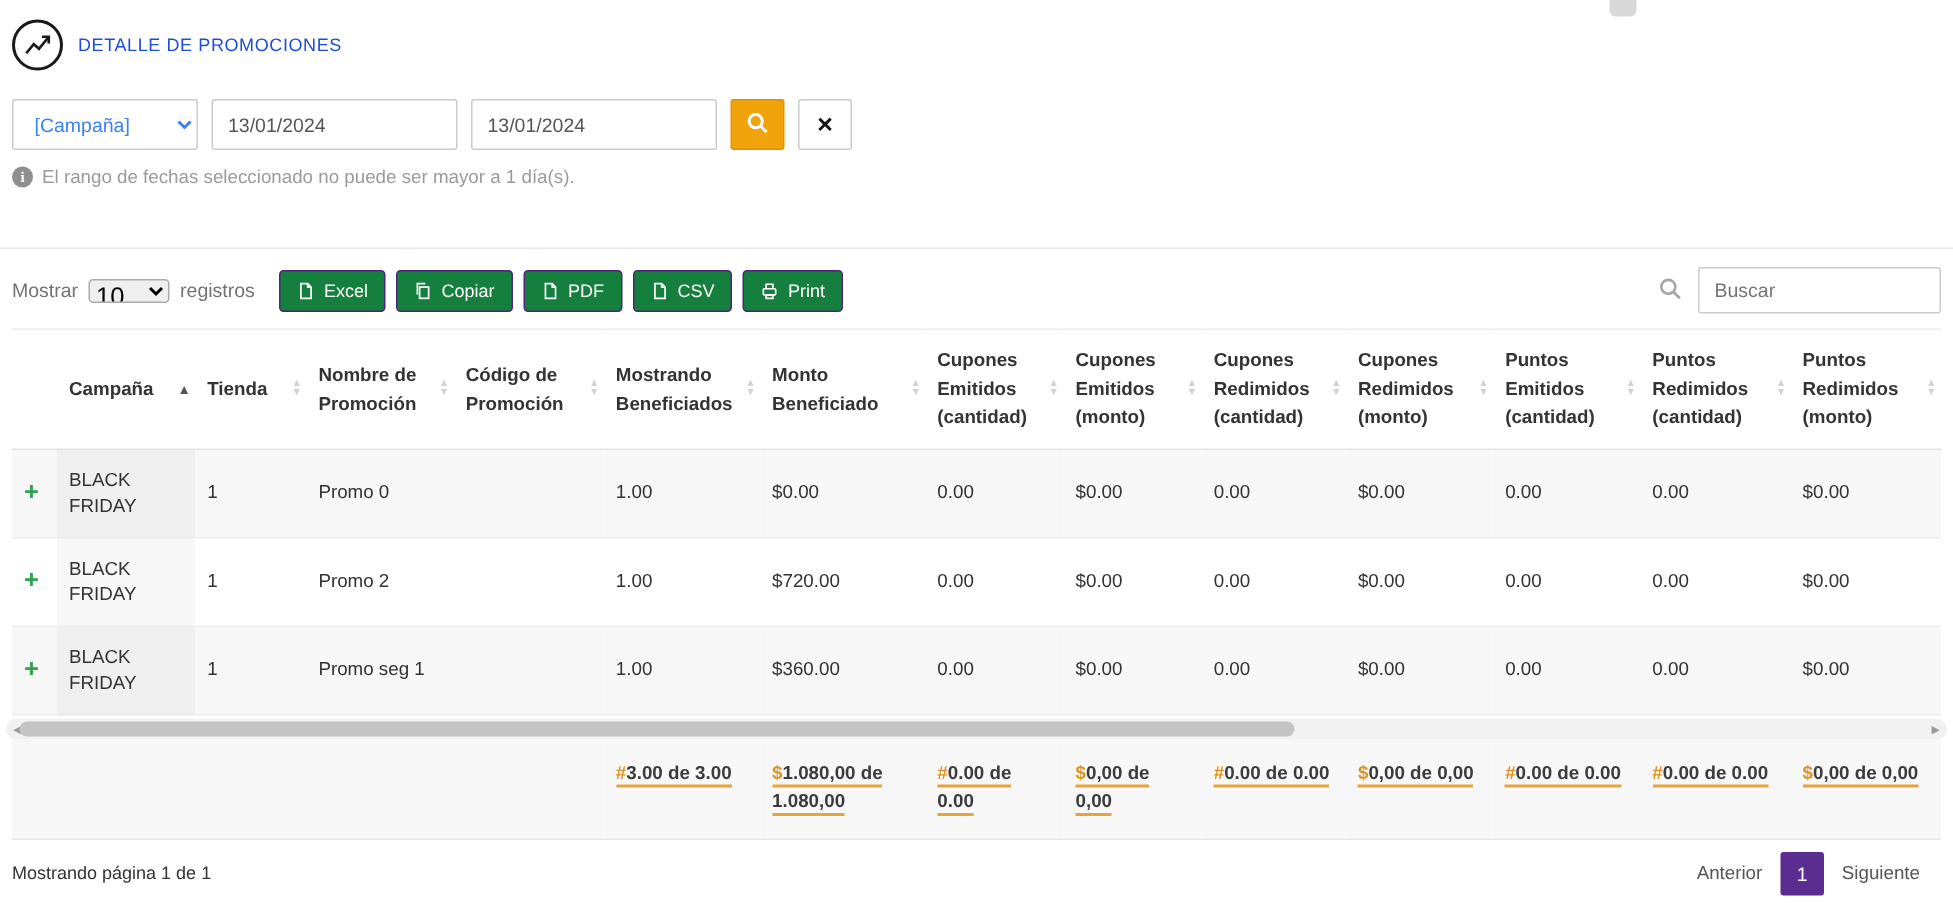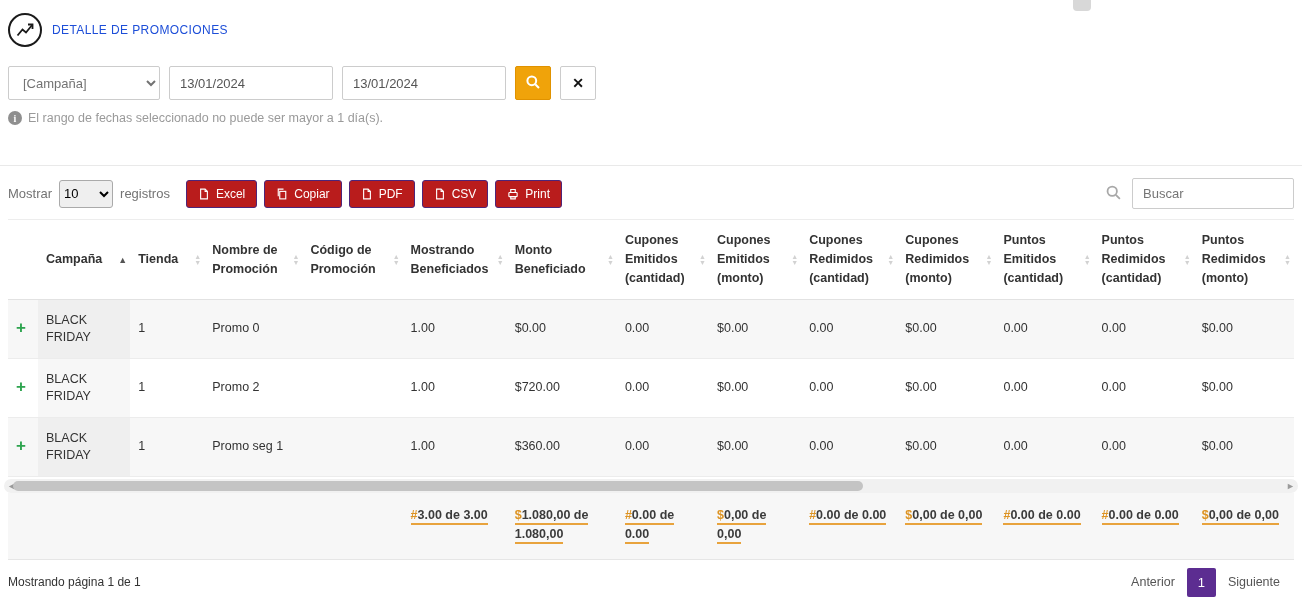--- a/index.html
+++ b/index.html
@@ -19,43 +19,43 @@
   .icon-circle { width:34px; height:34px; border:2px solid #1a1a1a; border-radius:50%;
     display:flex; align-items:center; justify-content:center; flex:0 0 auto; }
   .page-title { font-size:12px; letter-spacing:.4px; color:#1d4ed8; }
 
   
   .filters { display:flex; align-items:center; gap:9px; margin:13px 8px 0; }
   .filters select, .filters input[type=text] {
     height:34px; border:1px solid #ccc; border-radius:2px; padding:0 10px;
     font-family:"Liberation Sans", sans-serif; font-size:13px; color:#555; background:#fff;
   }
-  .filters select { width:152px; color:#737373; }
+  .filters select { width:124px; color:#3b82f6; }
   .f-stores { width:170px; }
   .f-date { width:164px; }
   .btn-search { width:36px; height:34px; background:#F0A30A; border:1px solid #E09200;
     border-radius:2px; display:flex; align-items:center; justify-content:center; cursor:pointer; }
   .btn-clear { width:36px; height:34px; background:#fff; border:1px solid #ccc;
     border-radius:2px; display:flex; align-items:center; justify-content:center; cursor:pointer;
     font-weight:bold; font-size:14px; color:#111; }
 
   .info-note { display:flex; align-items:center; gap:6px; margin:11px 8px 0; color:#9a9a9a; font-size:12.5px; }
   .info-badge { width:14px; height:14px; border-radius:50%; background:#8f8f8f; color:#fff;
     font-size:10px; font-weight:bold; display:flex; align-items:center; justify-content:center;
     font-family:"Liberation Serif", serif; flex:0 0 auto; }
 
   hr.divider { border:0; border-top:1px solid #e9e9e9; margin:40px 0 0; }
 
   
   .toolbar { display:flex; align-items:center; margin:12px 8px 10px; }
   .toolbar .lbl { color:#737373; }
-  .page-size { height:28px; width:54px; border:1px solid #aaa; border-radius:3px; margin:0 7px;
-    font-family:"Liberation Sans", sans-serif; font-size:13px; }
+  .page-size { height:16px; width:54px; border:1px solid #aaa; border-radius:3px; margin:0 7px;
+    font-family:"Liberation Sans", sans-serif; font-size:17px; }
   .export-group { display:flex; gap:7px; margin-left:16px; }
-  .btn-export { background:#b91c1c; color:#fff; border:1px solid #4d2579; border-radius:3px;
+  .btn-export { background:#15803d; color:#fff; border:1px solid #4d2579; border-radius:3px;
     padding:6px 11px; font-size:12px; display:flex; align-items:center; gap:6px; cursor:pointer;
     font-family:"Liberation Sans", sans-serif; }
   .btn-export svg { display:block; }
   .tb-search { margin-left:auto; display:flex; align-items:center; gap:10px; }
   .tb-search input { width:162px; height:31px; border:1px solid #ccc; border-radius:2px;
     padding:0 10px; font-family:"Liberation Sans", sans-serif; font-size:13px; color:#555; }
 
   
   .grid { width:1286px; margin:0 8px; border-collapse:collapse; table-layout:fixed; border-top:1px solid #ededed; }
   .grid th { text-align:left; vertical-align:middle; font-weight:bold; font-size:12.5px; color:#333;

